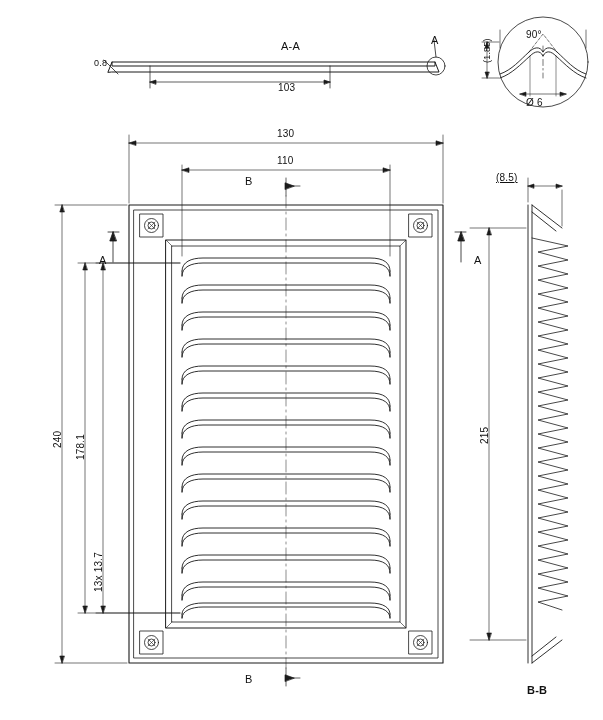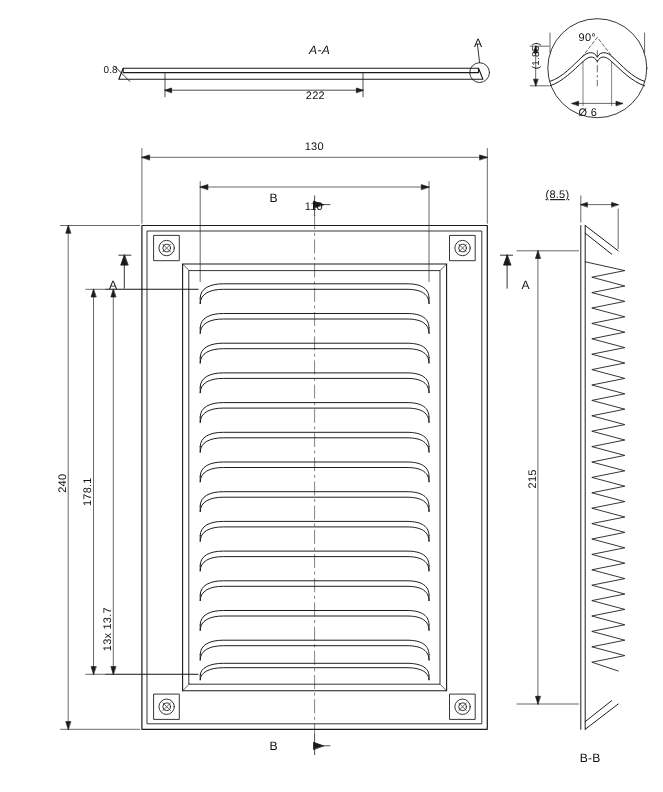--- a/index.html
+++ b/index.html
@@ -274,37 +274,37 @@
           <path d="M470,640 L526,640"></path>
           <path d="M489,228 L489,640"></path>
           <path d="M489,228 l-2.2,7 l4.4,0 z" fill="#1a1a1a"></path>
           <path d="M489,640 l-2.2,-7 l4.4,0 z" fill="#1a1a1a"></path>
         </g>
       </g>
 
     </g>
   </svg>
 
-  <div class="lbl big" style="left:281px;top:40px;font-style:italic;">A-A</div>
+  <div class="lbl big" style="left:281px;top:40px;">A-A</div>
   <div class="lbl sm" style="left:94px;top:58px;">0.8</div>
-  <div class="lbl" style="left:278px;top:82px;">222</div>
+  <div class="lbl" style="left:278px;top:82px;">103</div>
   <div class="lbl big" style="left:431px;top:34px;">A</div>
 
   <div class="lbl" style="left:526px;top:10px;margin-top:19px;">90°</div>
   <div class="lbl sm rot" style="left:482px;top:63px;transform:rotate(-90deg);">(1.85)</div>
   <div class="lbl" style="left:526px;top:97px;">Ø 6</div>
 
   <div class="lbl" style="left:277px;top:128px;">130</div>
-  <div class="lbl" style="left:277px;top:155px;margin-top:28px;">110</div>
+  <div class="lbl" style="left:277px;top:155px;">110</div>
   <div class="lbl rot" style="left:52px;top:448px;transform:rotate(-90deg);">240</div>
   <div class="lbl rot" style="left:75px;top:460px;transform:rotate(-90deg);">178.1</div>
   <div class="lbl rot" style="left:93px;top:592px;transform:rotate(-90deg);">13x 13.7</div>
 
   <div class="lbl big" style="left:99px;top:254px;">A</div>
   <div class="lbl big" style="left:474px;top:254px;">A</div>
   <div class="lbl big" style="left:245px;top:175px;">B</div>
   <div class="lbl big" style="left:245px;top:673px;">B</div>
 
   <div class="lbl" style="left:496px;top:172px;text-decoration:underline;">(8.5)</div>
   <div class="lbl rot" style="left:479px;top:444px;transform:rotate(-90deg);">215</div>
-  <div class="lbl big" style="left:527px;top:684px;">B-B</div>
+  <div class="lbl big" style="left:527px;top:684px;font-weight:bold;">B-B</div>
 
 </div>
 
 </body></html>

